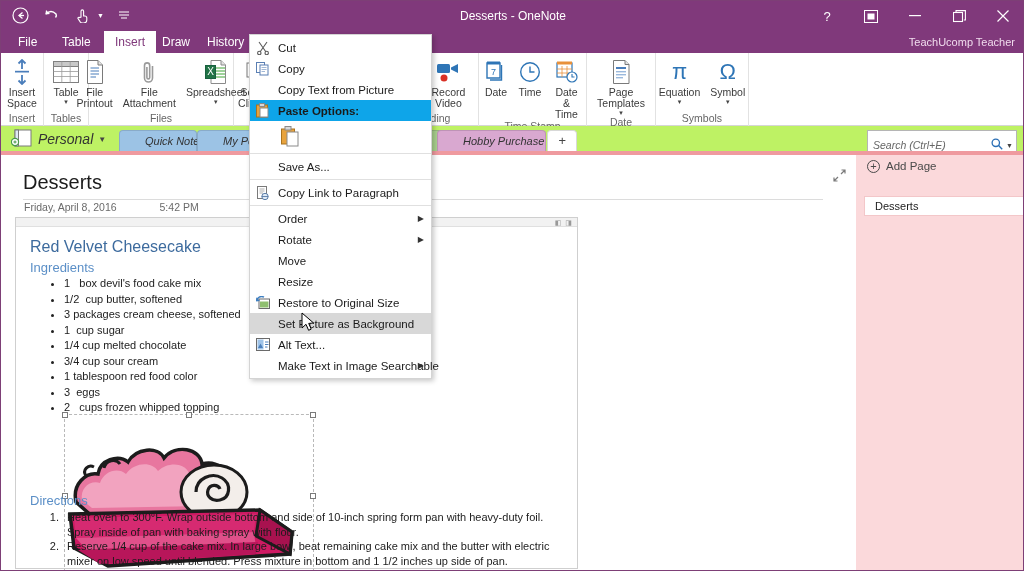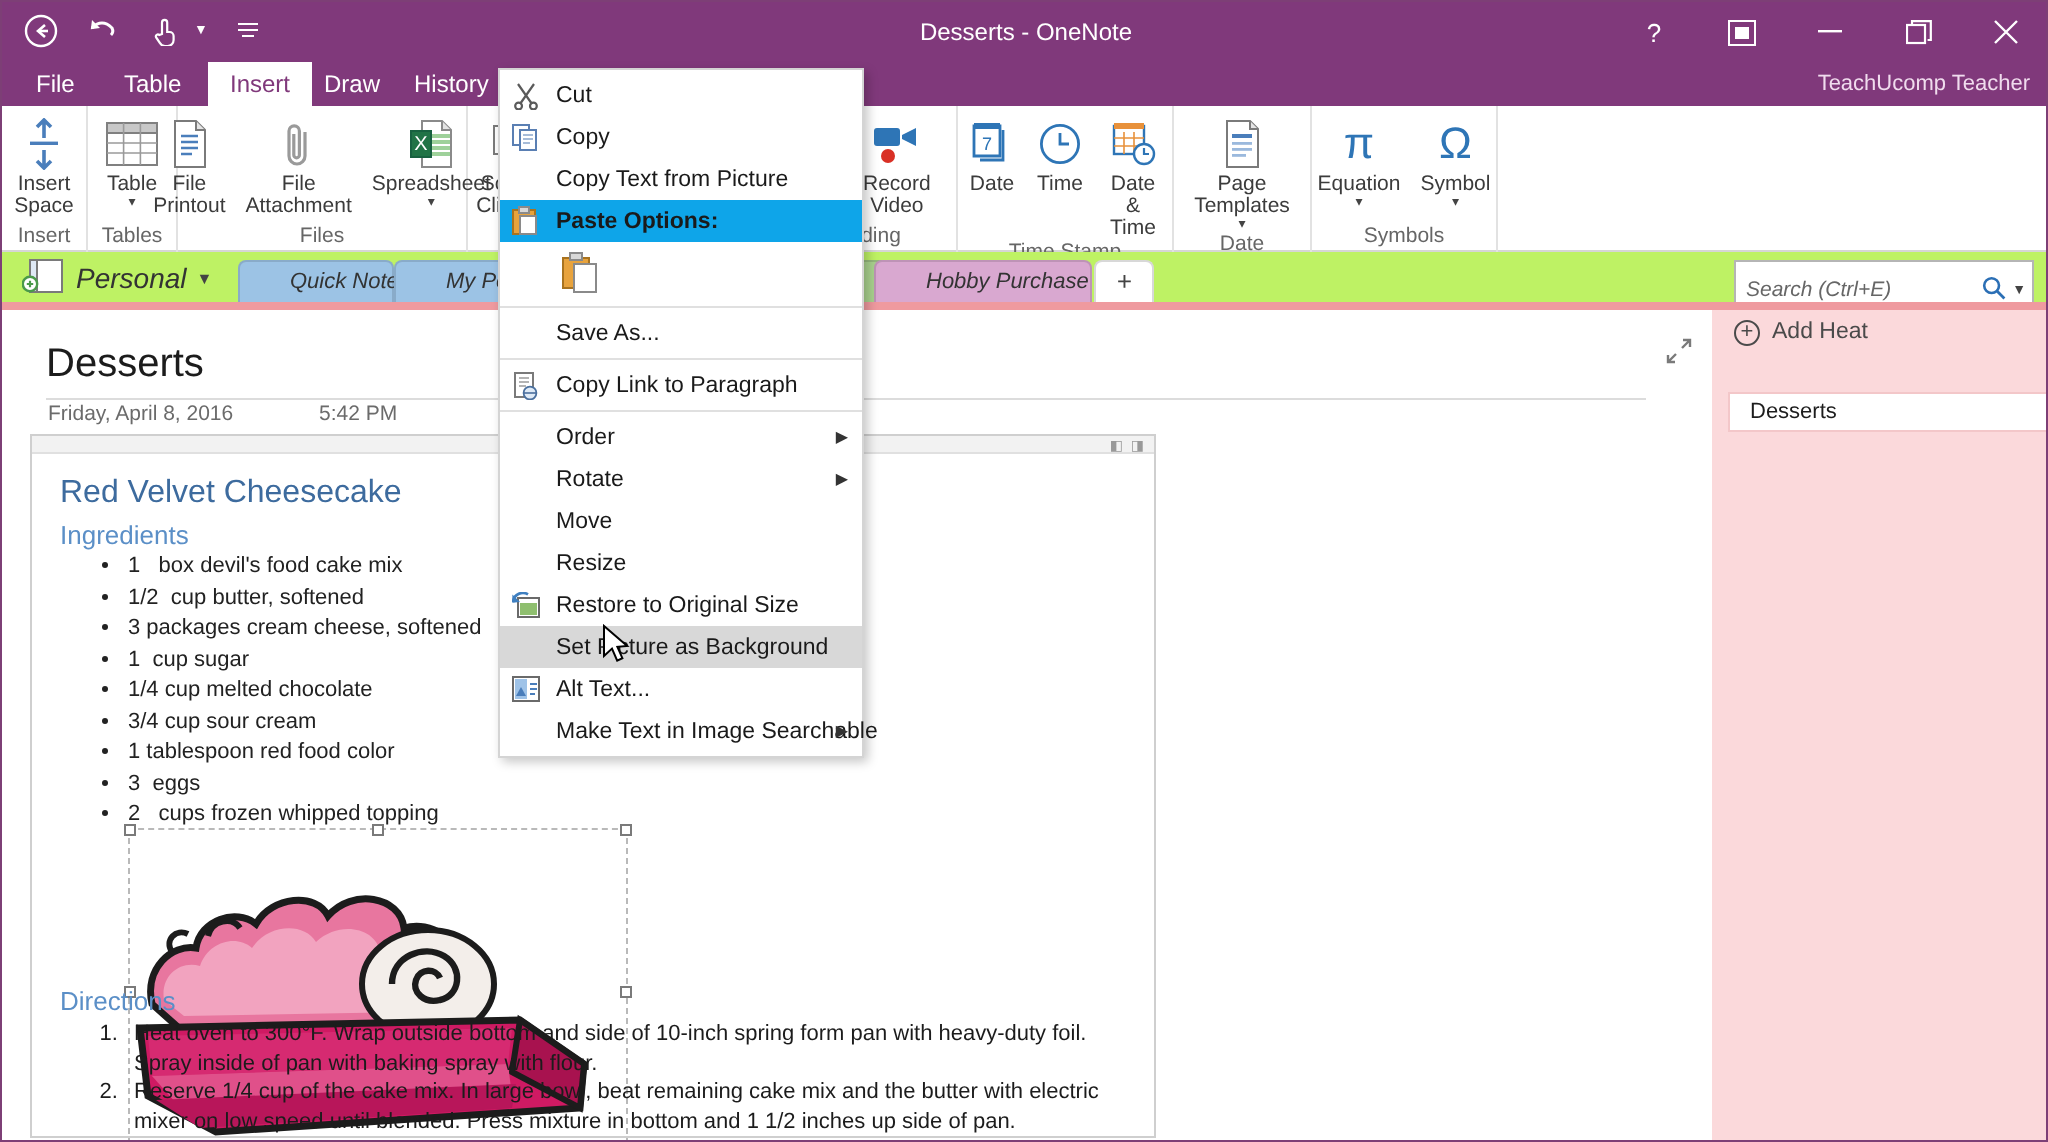--- a/index.html
+++ b/index.html
@@ -622,21 +622,21 @@
         <li>Reserve 1/4 cup of the cake mix. In large bowl, beat remaining cake mix and the butter with electric mixer on low speed until blended. Press mixture in bottom and 1 1/2 inches up side of pan.</li>
         <li>In same bowl, beat reserved 1/4 cup cake mix, the cream cheese, melted chocolate, sour cream, sugar and food color with electric mixer on medium speed until smooth. Beat in eggs, one at a time, just until blended. Pour over crust.</li>
 
       </ol>
     </div>
   </div>
 
   <div class="pagelist">
     <div class="addpage">
       <span class="plusc">+</span>
-      <span>Add Heat</span>
+      <span>Add Page</span>
     </div>
     <div class="pageitem" style="top:41px;">Desserts</div>
   </div>
 
   <div class="ctxmenu">
 
     <div class="mi">
       <span class="mico">
         <svg width="14" height="14" viewBox="0 0 14 14">
             <path d="M3 1 L10 11 M11 1 L4 11" stroke="#5a5a5a" stroke-width="1.1" fill="none"></path>

